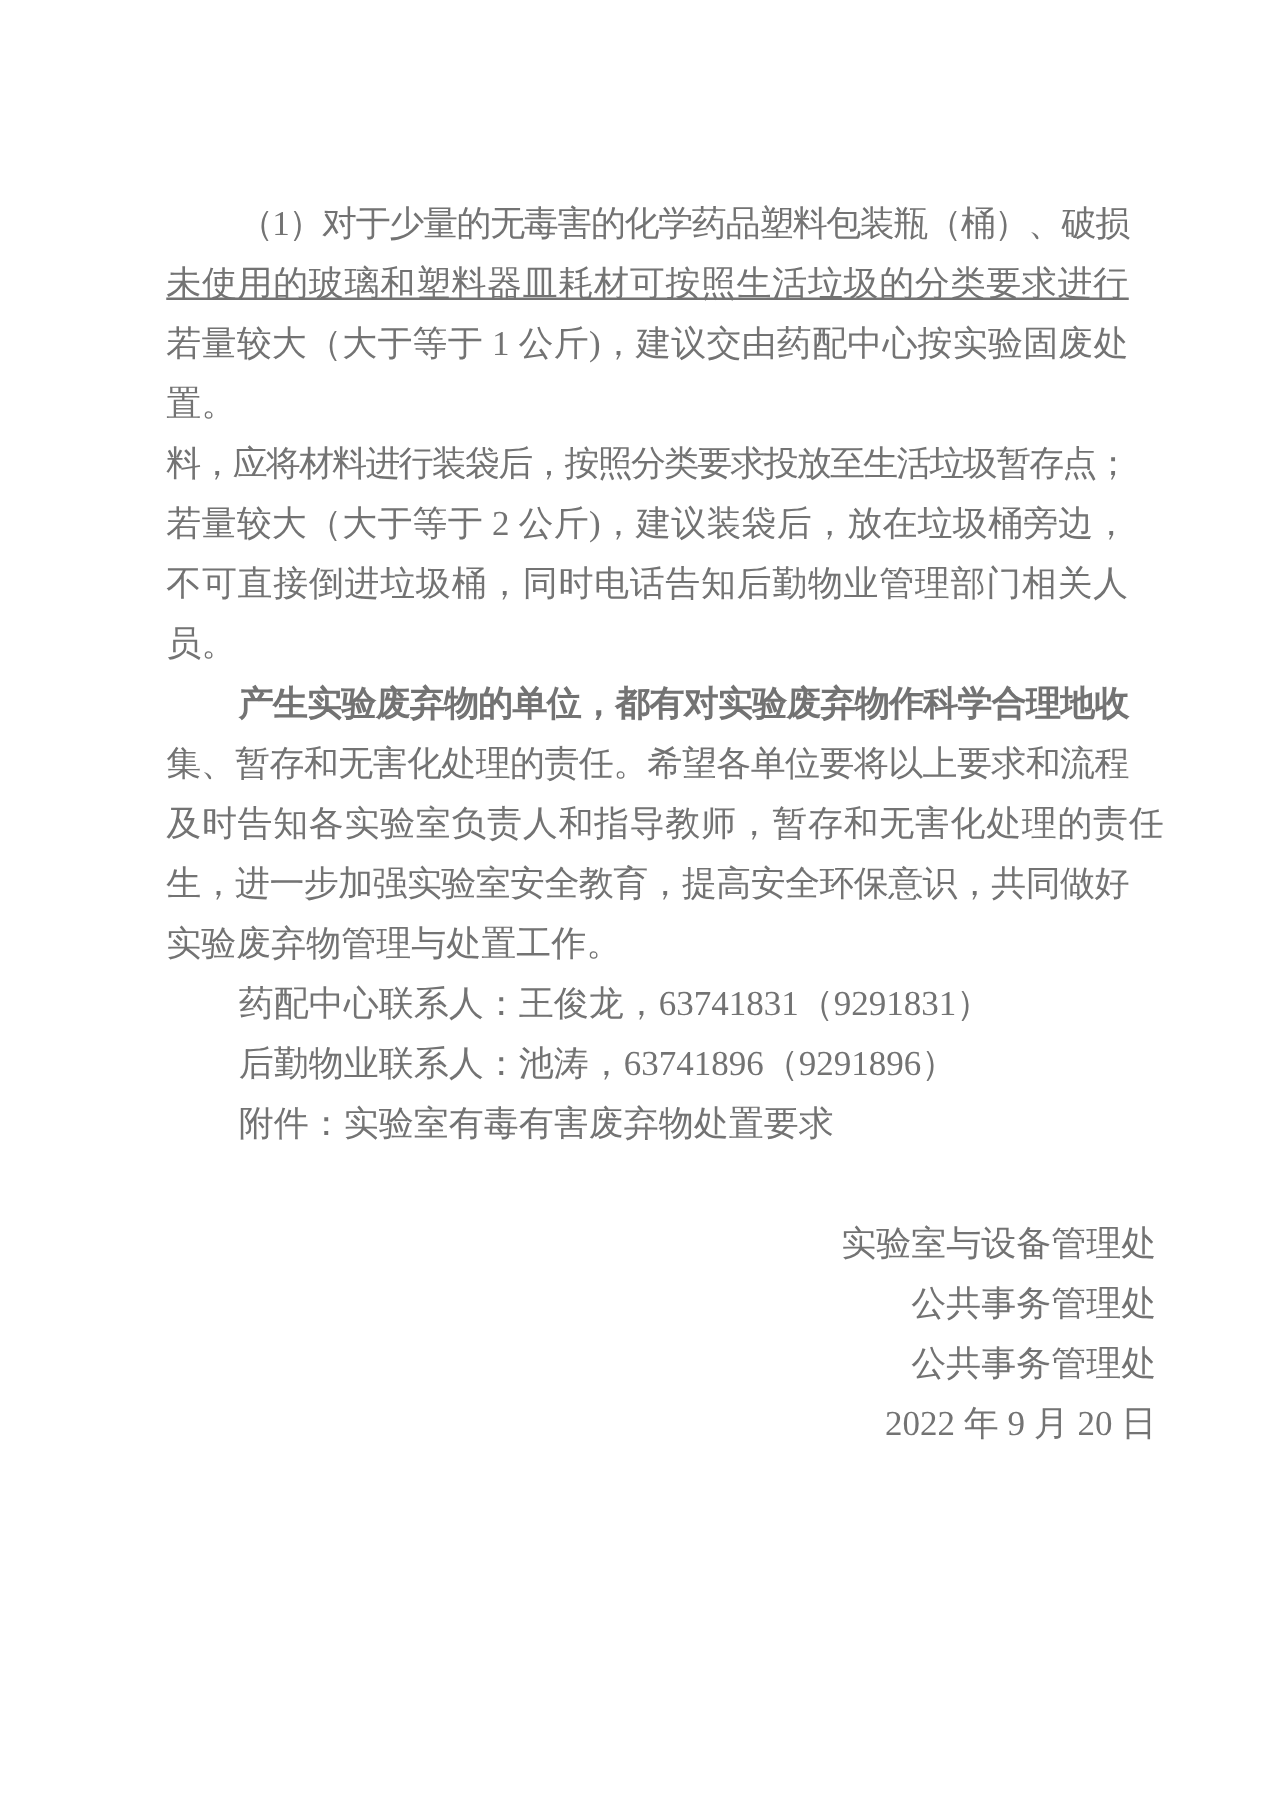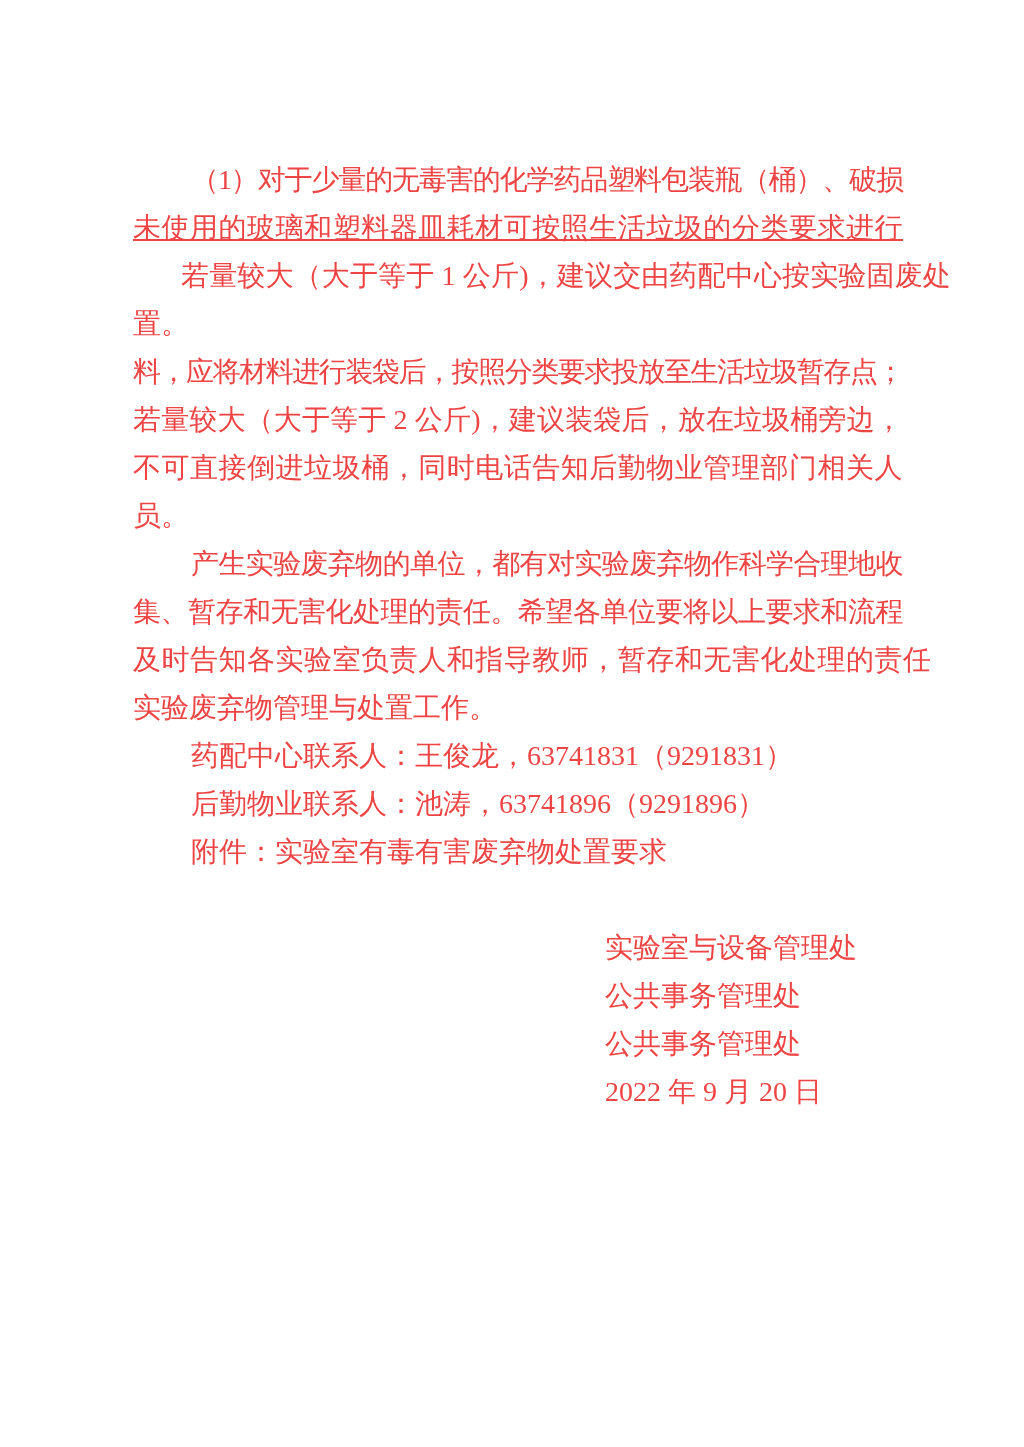--- a/index.html
+++ b/index.html
@@ -7,21 +7,21 @@
     padding: 0;
     background: #ffffff;
   }
   .page {
     position: relative;
     width: 1024px;
     height: 1447px;
     background: #ffffff;
     overflow: hidden;
     font-family: "Liberation Serif", "DejaVu Serif", serif;
-    color: #ef4444;
+    color: #737373;
   }
   .content {
     position: absolute;
     left: 133px;
     top: 156px;
     width: 770px;
   }
   .line {
     height: 48px;
     line-height: 48px;
@@ -33,43 +33,44 @@
     text-indent: 58px;
   }
   .blank {
     height: 48px;
   }
   .sig {
     margin-left: 472px;
     width: 320px;
   }
   .sig .line {
-    text-align: left;
+    text-align: right;
     font-family: Liberation Serif, serif;
   }
 </style>
 </head>
 <body>
 
 <div class="page">
   <div class="content">
 
     <div class="line indent jl"><span class="t" style="letter-spacing: -1.11111px;">（1）对于少量的无毒害的化学药品塑料包装瓶（桶）、破损</span></div>
     <div class="line jl"><span class="t" style="letter-spacing: 0.518519px; text-decoration: underline;">未使用的玻璃和塑料器皿耗材可按照生活垃圾的分类要求进行</span></div>
-    <div class="line jl"><span class="t" style="letter-spacing: 0.155729px; margin-left: 48px;">若量较大（大于等于 1 公斤)，建议交由药配中心按实验固废处</span></div>
+    <div class="line jl"><span class="t" style="letter-spacing: 0.155729px;">若量较大（大于等于 1 公斤)，建议交由药配中心按实验固废处</span></div>
     <div class="line"><span class="t">置。</span></div>
 
     <div class="line jl"><span class="t" style="letter-spacing: -1.44828px;">料，应将材料进行装袋后，按照分类要求投放至生活垃圾暂存点；</span></div>
     <div class="line jl"><span class="t" style="letter-spacing: 0.155729px;">若量较大（大于等于 2 公斤)，建议装袋后，放在垃圾桶旁边，</span></div>
     <div class="line jl"><span class="t" style="letter-spacing: 0.518519px; margin-top: 12px;">不可直接倒进垃圾桶，同时电话告知后勤物业管理部门相关人</span></div>
     <div class="line"><span class="t">员。</span></div>
 
-    <div class="line indent jl"><span class="t" style="letter-spacing: -0.615385px;">产生实验废弃物的单位，都有对实验废弃物作科学合理地收</span></div>
+    <div class="line indent jl"><span class="t" style="letter-spacing: -0.615385px; font-weight: bold;">产生实验废弃物的单位，都有对实验废弃物作科学合理地收</span></div>
     <div class="line jl"><span class="t" style="letter-spacing: -0.5px;">集、暂存和无害化处理的责任。希望各单位要将以上要求和流程</span></div>
     <div class="line jl"><span class="t" style="letter-spacing: 0.518519px;">及时告知各实验室负责人和指导教师，暂存和无害化处理的责任</span></div>
+    <div class="line jl"><span class="t" style="letter-spacing: -0.5px;">生，进一步加强实验室安全教育，提高安全环保意识，共同做好</span></div>
     <div class="line"><span class="t">实验废弃物管理与处置工作。</span></div>
 
     <div class="line indent"><span class="t">药配中心联系人：王俊龙，63741831（9291831）</span></div>
     <div class="line indent"><span class="t">后勤物业联系人：池涛，63741896（9291896）</span></div>
     <div class="line indent"><span class="t">附件：实验室有毒有害废弃物处置要求</span></div>
 
     <div class="line blank"></div>
 
     <div class="sig">
       <div class="line"><span class="t">实验室与设备管理处</span></div>

